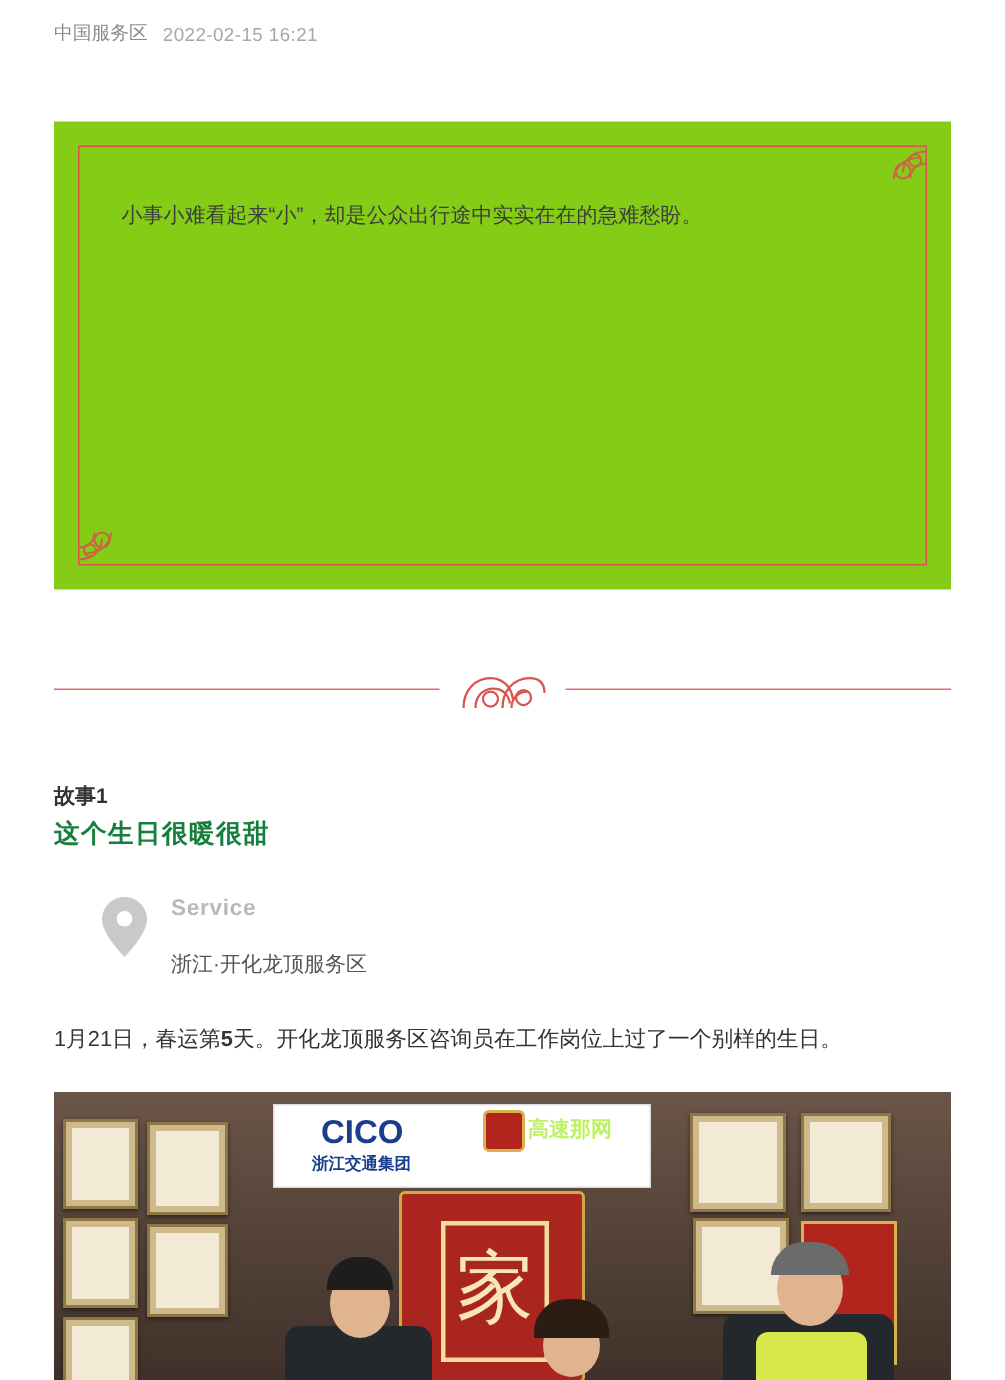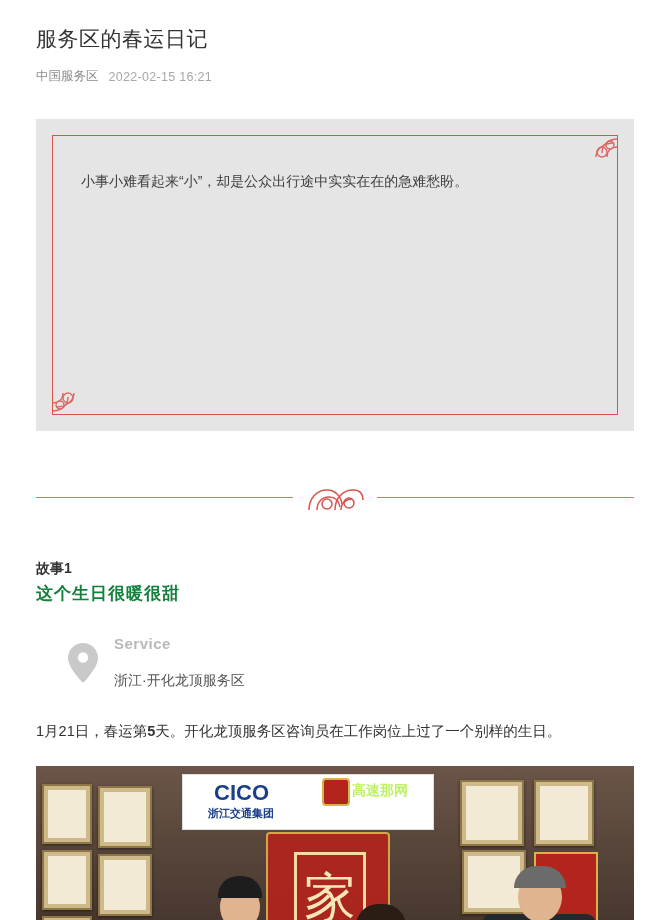--- a/index.html
+++ b/index.html
@@ -44,22 +44,22 @@
   .meta-source {
     color: #8c8c8c;
   }
   .meta-date {
     color: #a8a8a8;
     letter-spacing: 0.3px;
   }
 
   
   .intro-wrap {
-    margin-top: 34px;
-    background: #e5e5e5;
+    margin-top: 50px;
+    background: #84cc16;
     padding: 16px;
     position: relative;
   }
   .intro-inner {
     border: 1px solid #d9534f;
     padding: 30px 28px 26px 28px;
     position: relative;
     min-height: 280px;
     box-sizing: border-box;
   }
@@ -112,21 +112,21 @@
     margin-top: 4px;
     font-size: 17px;
     font-weight: bold;
     color: #15803d;
     letter-spacing: 1px;
   }
 
   .location-block {
     margin-top: 30px;
     display: flex;
-    align-items: center;
+    align-items: flex-start;
     padding-left: 30px;
   }
   .pin {
     width: 34px;
     height: 42px;
     margin-right: 14px;
     flex: none;
   }
   .loc-texts { display: flex; flex-direction: column; }
   .loc-service {
@@ -206,21 +206,20 @@
     position: absolute;
     background: #23282d;
     border-radius: 10px 10px 0 0;
   }
 </style>
 </head>
 <body>
 
 <div class="page">
 
-  <h1 class="article-title">服务区的春运日记</h1>
 
   <div class="meta-row">
     <span class="meta-source">中国服务区</span>
     <span class="meta-date">2022-02-15 16:21</span>
   </div>
 
   <div class="intro-wrap">
     <div class="intro-inner">
 
       <span class="corner tr">

